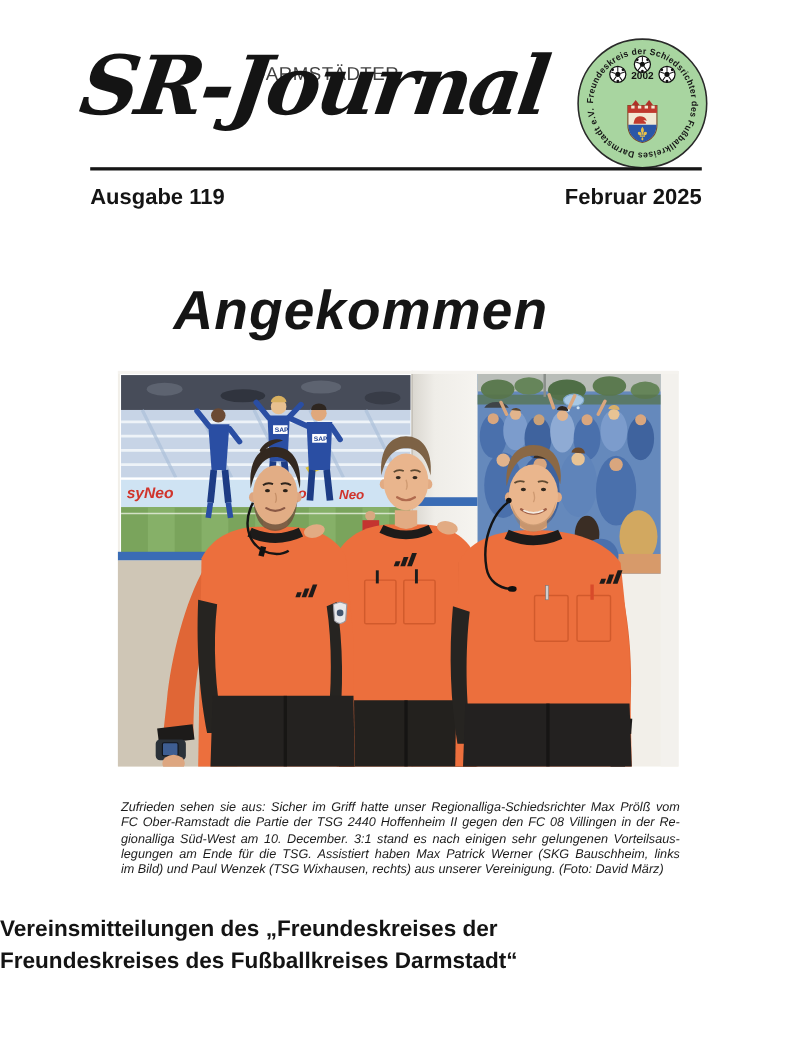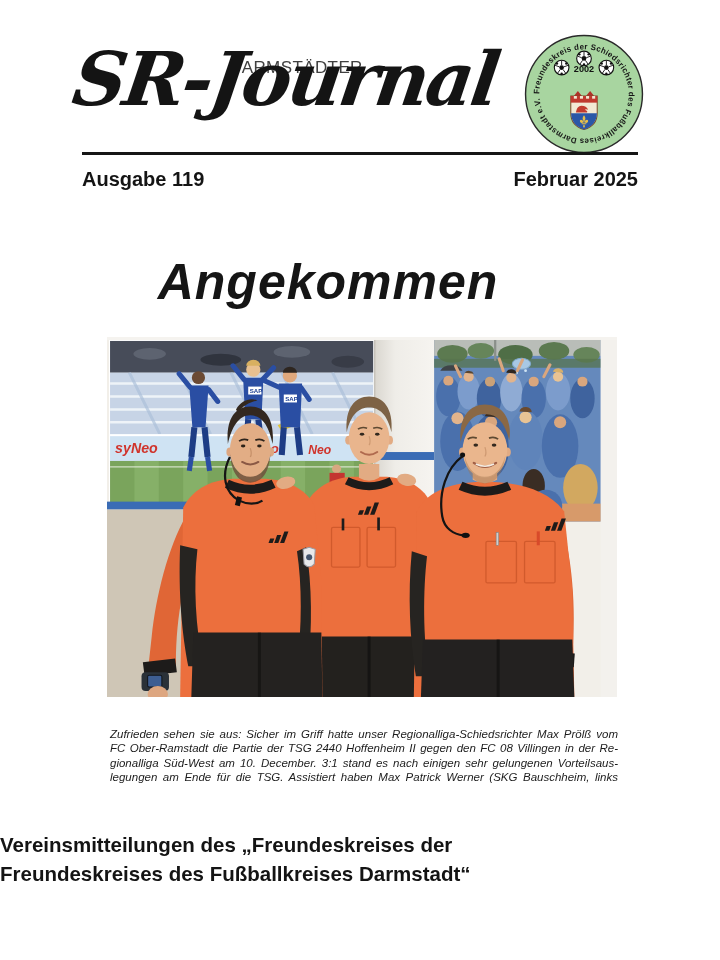--- a/index.html
+++ b/index.html
@@ -333,20 +333,21 @@
       <ellipse cx="176" cy="147" rx="9.5" ry="6" fill="#e2ab83" transform="rotate(-14 176 147)"></ellipse>
       <ellipse cx="295" cy="144" rx="9.5" ry="6" fill="#e2ab83" transform="rotate(12 295 144)"></ellipse>
     </svg>
   </div>
 
   <div class="caption">
     <div class="cap-line">Zufrieden sehen sie aus: Sicher im Griff hatte unser Regionalliga-Schiedsrichter Max Prölß vom</div>
     <div class="cap-line">FC Ober-Ramstadt die Partie der TSG 2440 Hoffenheim II gegen den FC 08 Villingen in der Re-</div>
     <div class="cap-line">gionalliga Süd-West am 10. December. 3:1 stand es nach einigen sehr gelungenen Vorteilsaus-</div>
     <div class="cap-line">legungen am Ende für die TSG. Assistiert haben Max Patrick Werner (SKG Bauschheim, links</div>
+    <div class="cap-line last">im Bild) und Paul Wenzek (TSG Wixhausen, rechts) aus unserer Vereinigung. (Foto: David März)</div>
   </div>
 
   <div class="footer-title">
     <div>Vereinsmitteilungen des „Freundeskreises der</div>
     <div>Freundeskreises des Fußballkreises Darmstadt“</div>
   </div>
 
 </div>
 
 </body></html>

